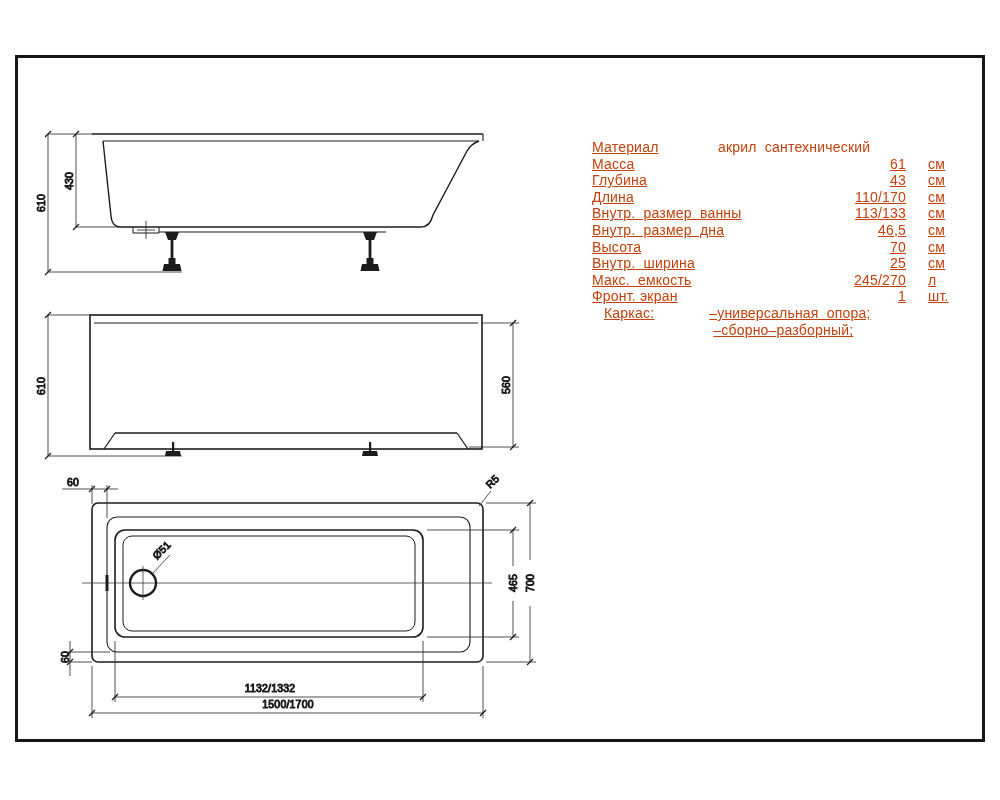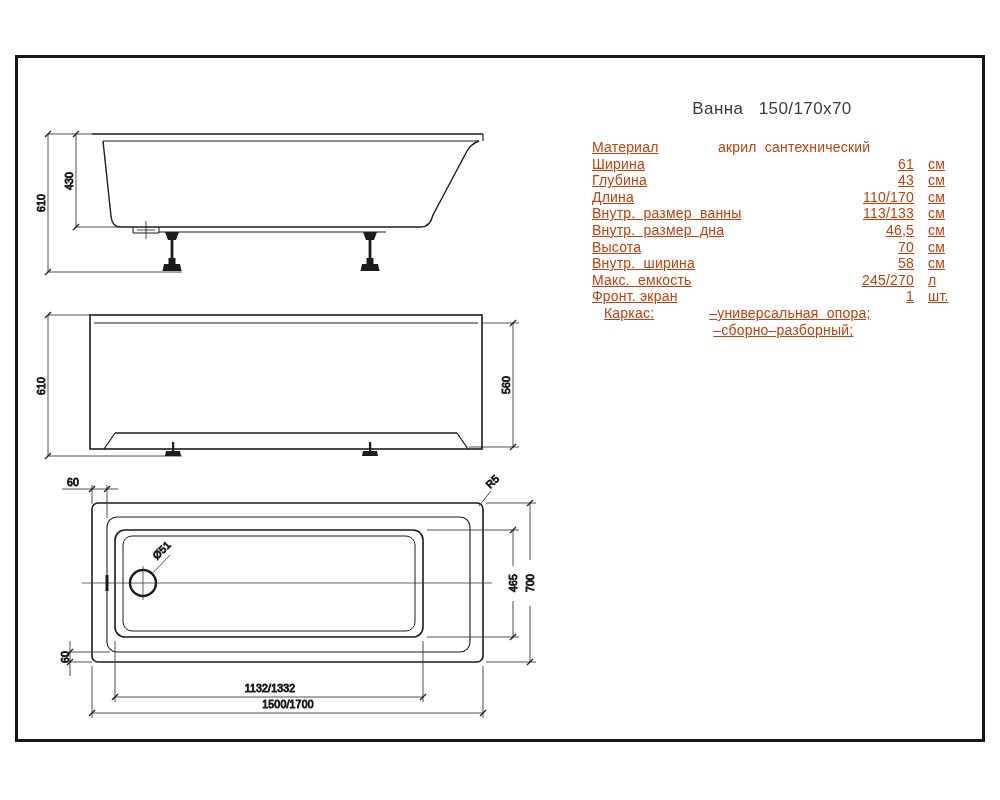--- a/index.html
+++ b/index.html
@@ -4,21 +4,21 @@
 <style>
   html,body{margin:0;padding:0;}
   body{width:1000px;height:800px;background:#ffffff;font-family:"Liberation Sans",sans-serif;}
   .page{position:relative;width:1000px;height:800px;background:#fff;overflow:hidden;}
   .sheet-border{position:absolute;left:15px;top:55px;width:970px;height:687px;border:3px solid #161616;box-sizing:border-box;}
   .drawing{position:absolute;left:0;top:0;width:1000px;height:800px;}
   .title{position:absolute;left:582px;top:99px;width:380px;text-align:center;font-size:17px;color:#3b3b3b;white-space:pre;letter-spacing:.4px;}
   .specs{position:absolute;left:592px;top:139px;width:366px;color:#c2410c;font-size:14px;letter-spacing:.2px;text-decoration:underline;}
   .spec-row{display:flex;line-height:16.6px;height:16.6px;position:relative;white-space:pre;}
   .spec-row .num{margin-left:auto;text-align:right;}
-  .spec-row .unit{width:30px;margin-left:14px;}
+  .spec-row .unit{width:30px;margin-left:22px;}
   .spec-row.material .val-mid{position:absolute;left:126px;top:0;}
   .frame-row{display:flex;white-space:pre;line-height:17.4px;margin-left:12px;}
   .frame-lines{margin-left:55px;}
   .frame-line.indent{padding-left:4px;}
   svg text{font-family:"Liberation Sans",sans-serif;}
   .dim{font-size:10.5px;fill:#3b3b3b;letter-spacing:.2px;}
 </style>
 </head>
 <body>
 
@@ -151,35 +151,34 @@
       </g>
       <text class="dim" text-anchor="middle" x="73" y="486">60</text>
       <text class="dim" text-anchor="middle" transform="translate(69,657) rotate(-90)">60</text>
       <text class="dim" text-anchor="middle" transform="translate(517,583) rotate(-90)">465</text>
       <text class="dim" text-anchor="middle" transform="translate(534,583) rotate(-90)">700</text>
       <text class="dim" text-anchor="middle" x="270" y="692">1132/1332</text>
       <text class="dim" text-anchor="middle" x="288" y="708">1500/1700</text>
     </g>
   </svg>
 
-  <div class="title">Ванна   150/170x70</div>
 
   <div class="specs">
     <div class="spec-row material">
       <span class="lbl">Материал</span>
       <span class="val-mid">акрил  сантехнический</span>
     </div>
     <div id="spec-rows">
-        <div class="spec-row"><span class="lbl">Ширина</span><span class="num">61</span><span class="unit">см</span></div>
+        <div class="spec-row"><span class="lbl">Масса</span><span class="num">61</span><span class="unit">см</span></div>
         <div class="spec-row"><span class="lbl">Глубина</span><span class="num">43</span><span class="unit">см</span></div>
         <div class="spec-row"><span class="lbl">Длина</span><span class="num">110/170</span><span class="unit">см</span></div>
         <div class="spec-row"><span class="lbl">Внутр.  размер  ванны</span><span class="num">113/133</span><span class="unit">см</span></div>
         <div class="spec-row"><span class="lbl">Внутр.  размер  дна</span><span class="num">46,5</span><span class="unit">см</span></div>
         <div class="spec-row"><span class="lbl">Высота</span><span class="num">70</span><span class="unit">см</span></div>
-        <div class="spec-row"><span class="lbl">Внутр.  ширина</span><span class="num">58</span><span class="unit">см</span></div>
+        <div class="spec-row"><span class="lbl">Внутр.  ширина</span><span class="num">25</span><span class="unit">см</span></div>
         <div class="spec-row"><span class="lbl">Макс.  емкость</span><span class="num">245/270</span><span class="unit">л</span></div>
         <div class="spec-row"><span class="lbl">Фронт. экран</span><span class="num">1</span><span class="unit">шт.</span></div>
       </div>
     <div class="frame-row">
       <span class="lbl">Каркас:</span>
       <div class="frame-lines" id="frame-lines"><div class="frame-line">–универсальная  опора;</div><div class="frame-line indent">–сборно–разборный;</div></div>
     </div>
   </div>
 </div>
 

